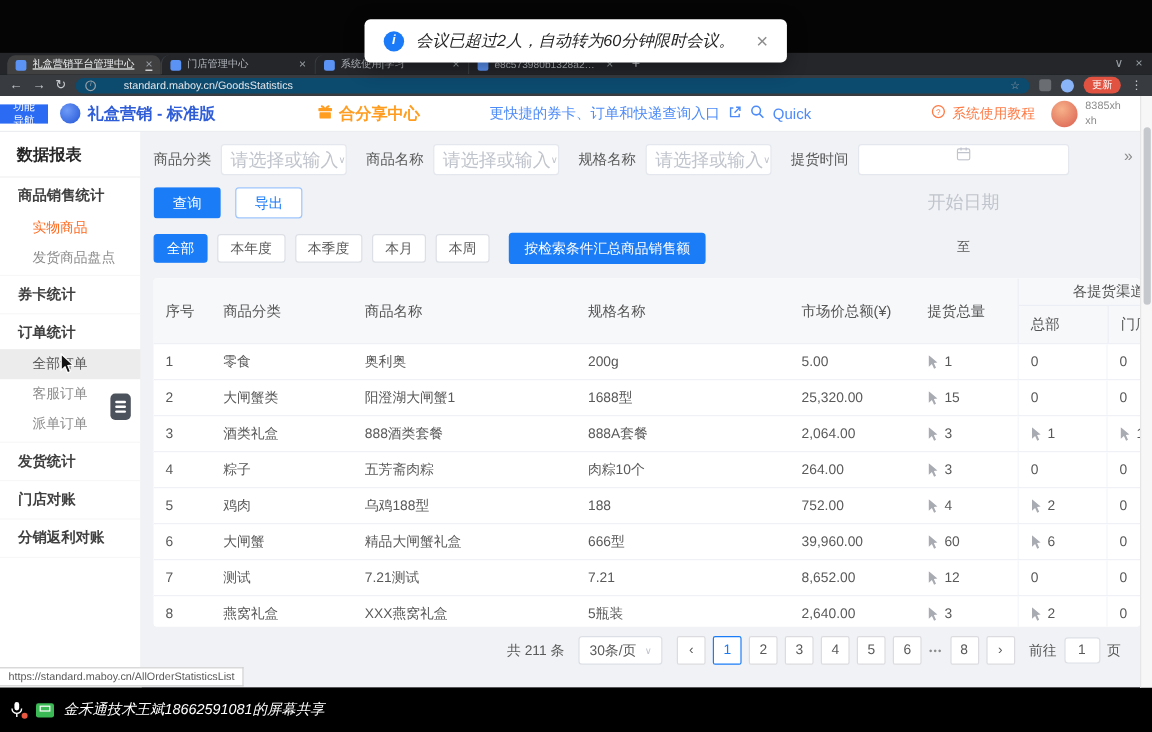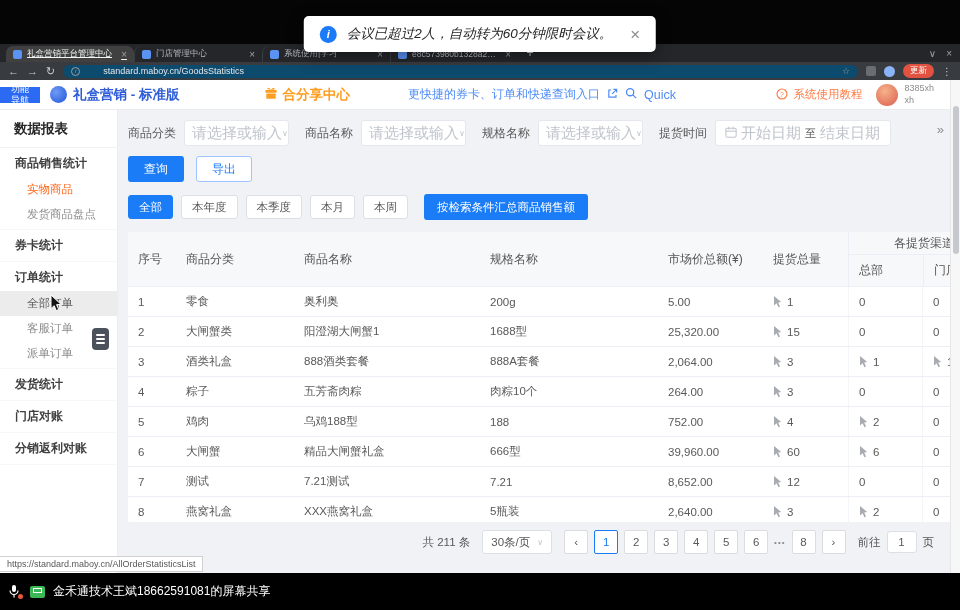--- a/index.html
+++ b/index.html
@@ -72,21 +72,21 @@
   .main{flex:1;position:relative;padding:10px 10px 0 10px;overflow:hidden;}
   .collapse-arrow{position:absolute;top:12px;right:16px;color:#8c8c8c;font-size:13px;cursor:pointer;z-index:4;}
 
   .filter-row{display:flex;align-items:center;gap:16px;}
   .filter-group{display:flex;align-items:center;gap:8px;flex:none;}
   .f-label{font-size:12px;color:#595959;white-space:nowrap;}
   .f-select{width:105px;height:26px;background:#fff;border:1px solid #e4e7ed;border-radius:3px;display:flex;
     align-items:center;justify-content:space-between;padding:0 7px;cursor:pointer;}
   .ph{font-size:15px;color:#c0c4cc;white-space:nowrap;}
   .chev{font-size:8px;color:#c0c4cc;}
-  .f-date{height:26px;background:#fff;border:1px solid #e4e7ed;border-radius:3px;display:flex;align-items:center;gap:4px;padding:0 9px;width:176px;cursor:pointer;}
+  .f-date{height:26px;background:#fff;border:1px solid #e4e7ed;border-radius:3px;display:flex;align-items:center;gap:20px;padding:0 9px;width:176px;cursor:pointer;flex-direction:column;}
   .to{font-size:11px;color:#595959;}
 
   .btn-row{margin-top:10px;display:flex;gap:12px;}
   .btn{height:26px;border-radius:3px;font-size:12px;padding:0 15px;border:1px solid transparent;cursor:pointer;font-family:inherit;}
   .btn.primary{background:#1b7cf8;color:#fff;}
   .btn.ghost{background:#fff;color:#1b7cf8;border-color:#9ec5fd;}
 
   .quick-row{margin-top:12px;display:flex;align-items:center;}
   .qtabs{display:flex;gap:8px;}
   .qtab{height:24px;padding:0 10px;font-size:11.5px;border-radius:3px;border:1px solid #dcdfe6;background:#fff;color:#595959;cursor:pointer;font-family:inherit;}
@@ -116,21 +116,21 @@
   .pbtn.active{color:#1b7cf8;border-color:#1b7cf8;}
   .pell{color:#8c8c8c;letter-spacing:1px;font-size:8px;}
   .goto{display:flex;align-items:center;gap:6px;}
   .goto input{width:30px;height:22px;border:1px solid #dcdfe6;border-radius:3px;text-align:center;font-size:11.5px;color:#595959;font-family:inherit;outline:none;}
 
   .scrollbar{position:absolute;right:0;top:0;width:10px;height:100%;background:#f7f7f7;border-left:1px solid #e6e6e6;z-index:5;}
   .scroll-thumb{position:absolute;left:1.5px;top:26px;width:6px;height:148px;background:#c5c8cc;border-radius:3px;}
 
   .status-url{position:absolute;left:0;top:556px;background:#fff;border:1px solid #d0d0d0;border-left:none;font-size:9px;color:#595959;padding:2px 7px;z-index:50;white-space:nowrap;}
 
-  .share-bar{position:absolute;left:0;top:573px;width:100%;height:37px;background:#000;display:flex;align-items:center;gap:8px;padding-left:8px;}
+  .share-bar{position:absolute;left:0;top:573px;width:100%;height:37px;background:#000;display:flex;align-items:center;gap:8px;padding-left:8px;font-style:italic;}
   .mic-wrap{position:relative;width:14px;height:16px;flex:none;}
   .mic-dot{position:absolute;right:-1px;bottom:1px;width:5px;height:5px;border-radius:50%;background:#e8573f;}
   .screen-ic{width:15px;height:12px;background:#3bb954;border-radius:2px;flex:none;}
   .screen-ic .scr{display:block;width:9px;height:5px;border:1px solid #fff;margin:2.5px auto 0;}
   .share-text{color:#fff;font-size:12px;white-space:nowrap;}
 
   .cursor{position:absolute;left:50px;top:294px;z-index:120;}
 </style>
 </head>
 <body>

